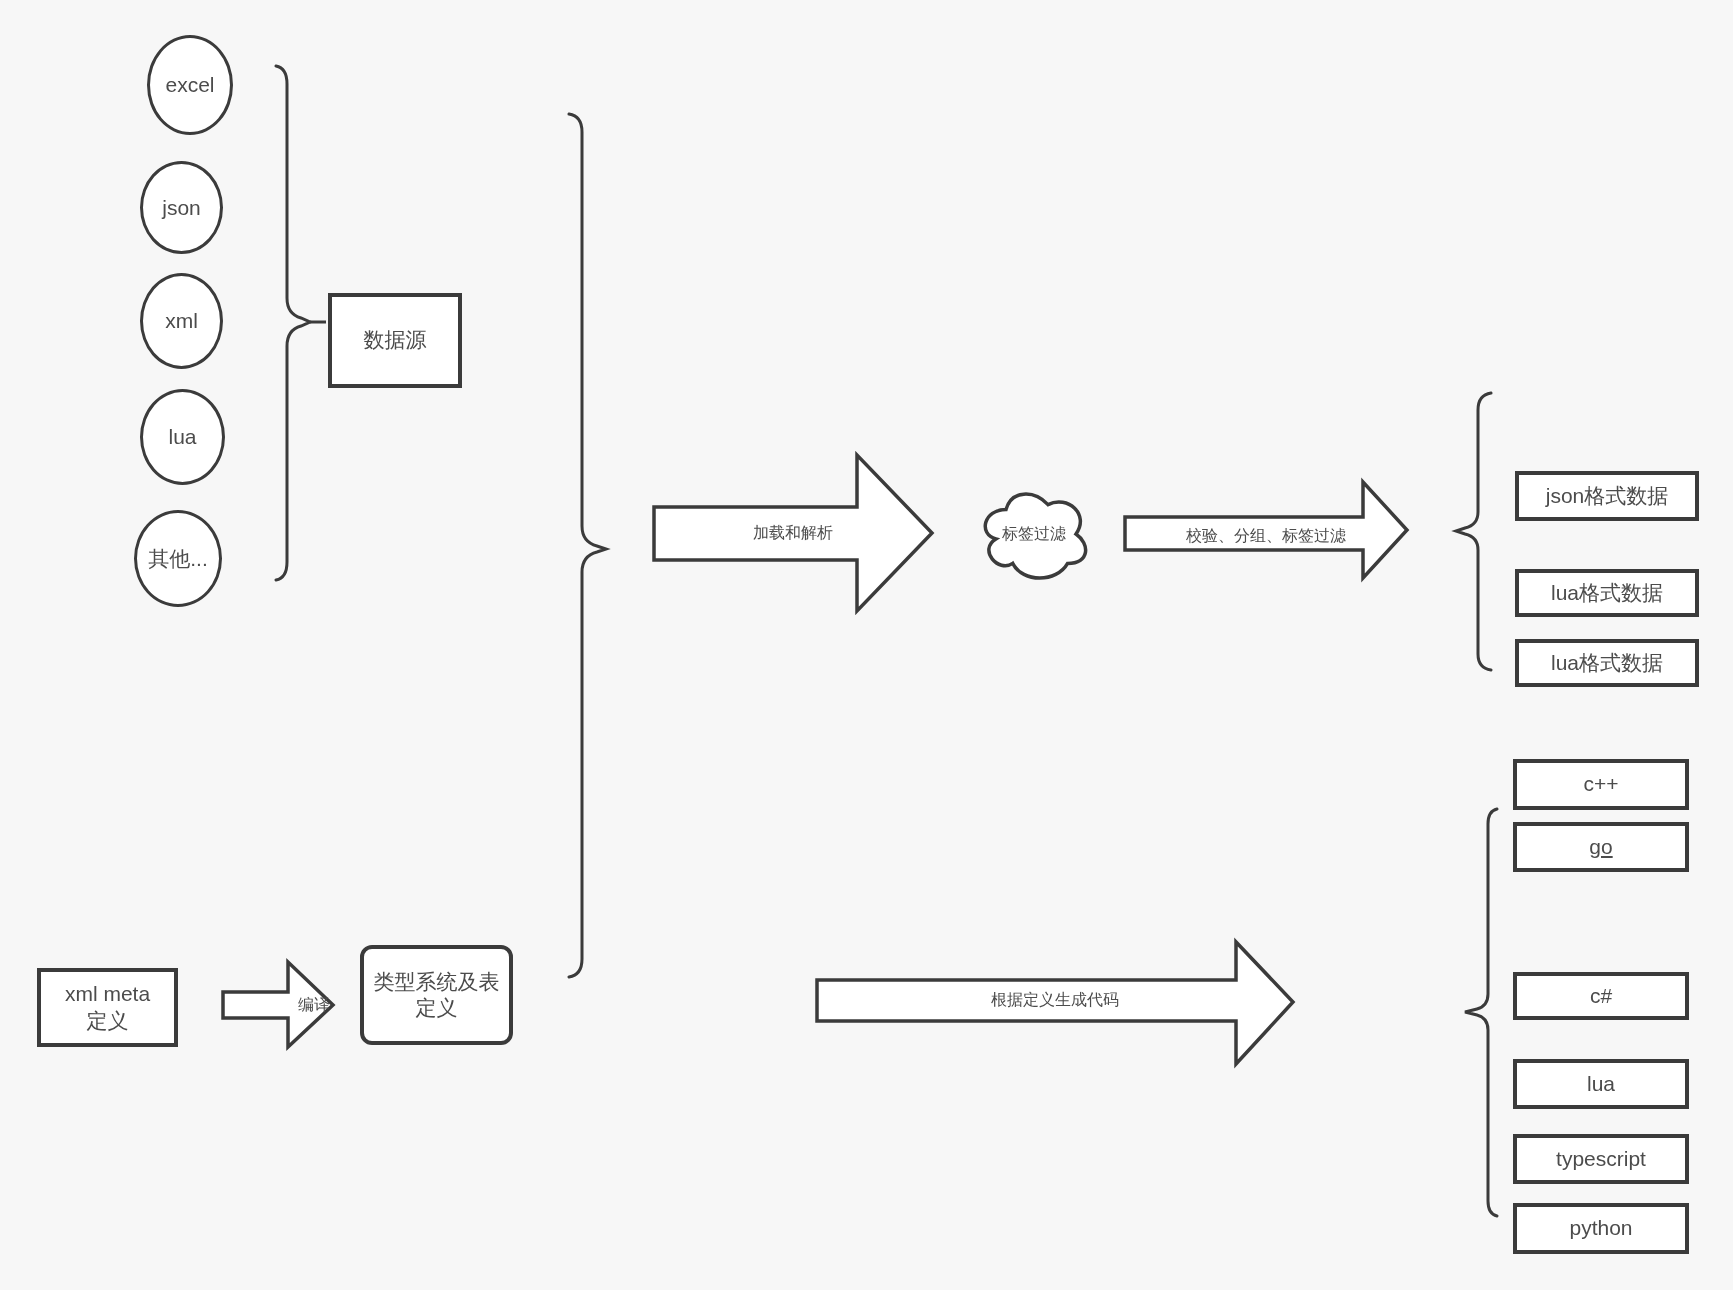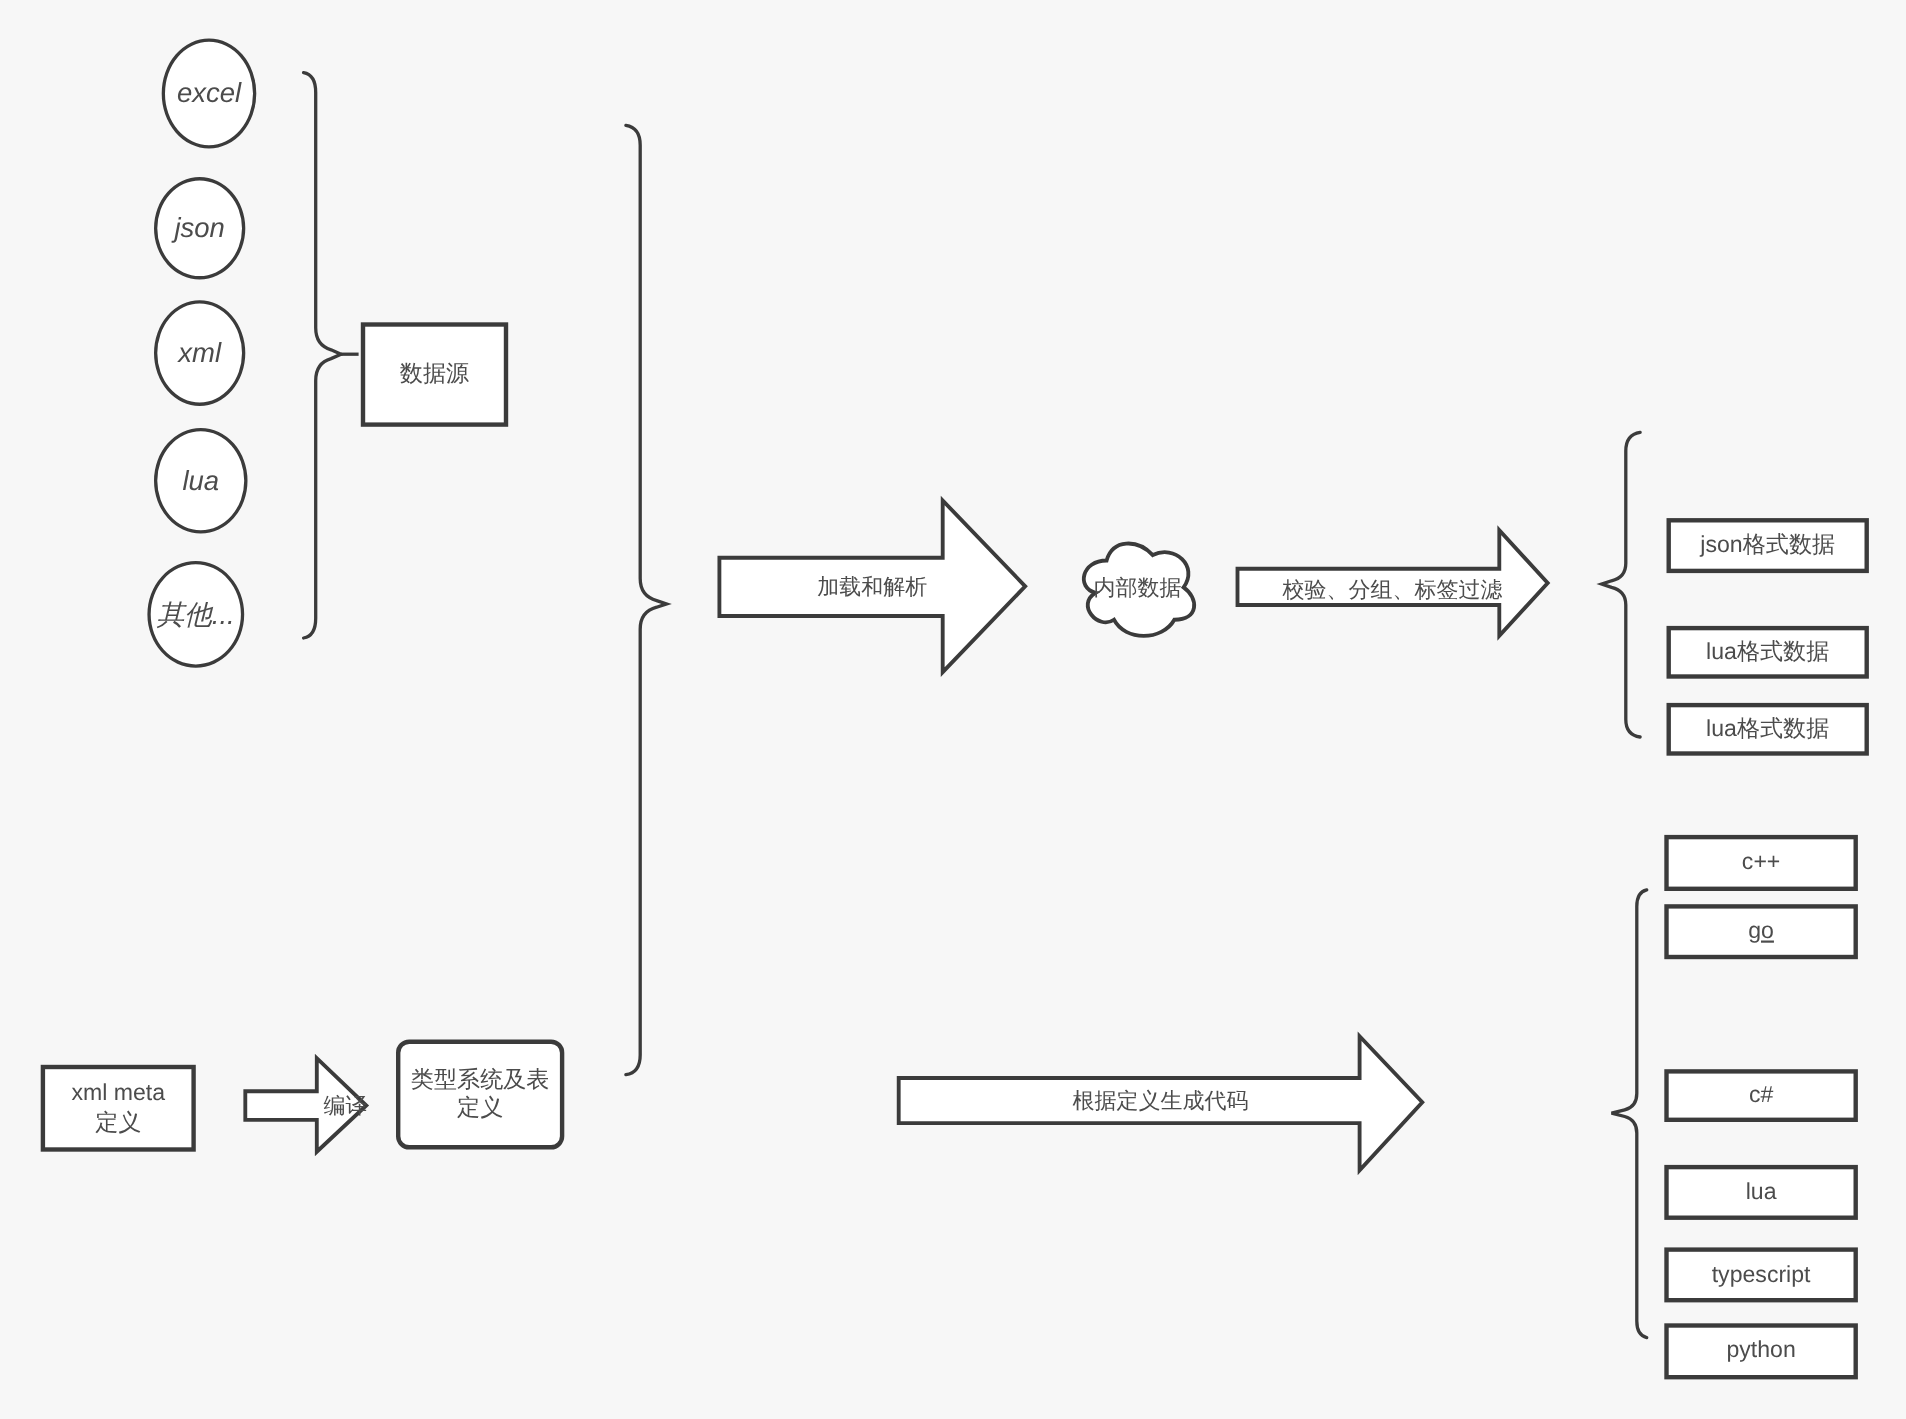--- a/index.html
+++ b/index.html
@@ -22,25 +22,24 @@
     z-index: 1;
   }
   .ellipse {
     position: absolute;
     border: 3px solid #3b3b3b;
     border-radius: 50%;
     background: #ffffff;
     display: flex;
     align-items: center;
     justify-content: center;
-    font-size: 25px;
+    font-size: 21px;
     z-index: 2;
     box-sizing: border-box;
     text-align: center;
-    font-style: italic;
   }
   .box {
     position: absolute;
     border: 4px solid #3b3b3b;
     background: #ffffff;
     display: flex;
     align-items: center;
     justify-content: center;
     font-size: 21px;
     z-index: 2;
@@ -49,21 +48,21 @@
     line-height: 1.25;
   }
   .box.rounded {
     border-radius: 12px;
   }
   .overlay-label {
     position: absolute;
     display: flex;
     align-items: center;
     justify-content: center;
-    font-size: 20px;
+    font-size: 16px;
     z-index: 3;
     text-align: center;
     white-space: nowrap;
     pointer-events: none;
   }
 </style>
 </head>
 <body>
 
 <div id="canvas">
@@ -105,21 +104,21 @@
   </div>
   <div class="ellipse" style="left:134px; top:510px; width:88px; height:97px;">
     <span>其他...</span>
   </div>
 
   <div class="box" style="left:328px; top:273px; width:134px; height:95px;margin-top:20px;">
     <span>数据源</span>
   </div>
 
   <div class="overlay-label" style="left:654px; top:507px; width:278px; height:53px;">加载和解析</div>
-  <div class="overlay-label" style="left:978px; top:485px; width:112px; height:98px;">内部数据</div>
+  <div class="overlay-label" style="left:978px; top:485px; width:112px; height:98px;">标签过滤</div>
   <div class="overlay-label" style="left:1125px; top:517px; width:282px; height:38px;">校验、分组、标签过滤</div>
   <div class="overlay-label" style="left:223px; top:992px; width:110px; height:26px;padding-left:36px;">编译</div>
   <div class="overlay-label" style="left:817px; top:980px; width:476px; height:41px;">根据定义生成代码</div>
 
   <div class="box" style="left:1515px; top:471px; width:184px; height:50px;">
     <span>json格式数据</span>
   </div>
   <div class="box" style="left:1515px; top:569px; width:184px; height:48px;">
     <span>lua格式数据</span>
   </div>

